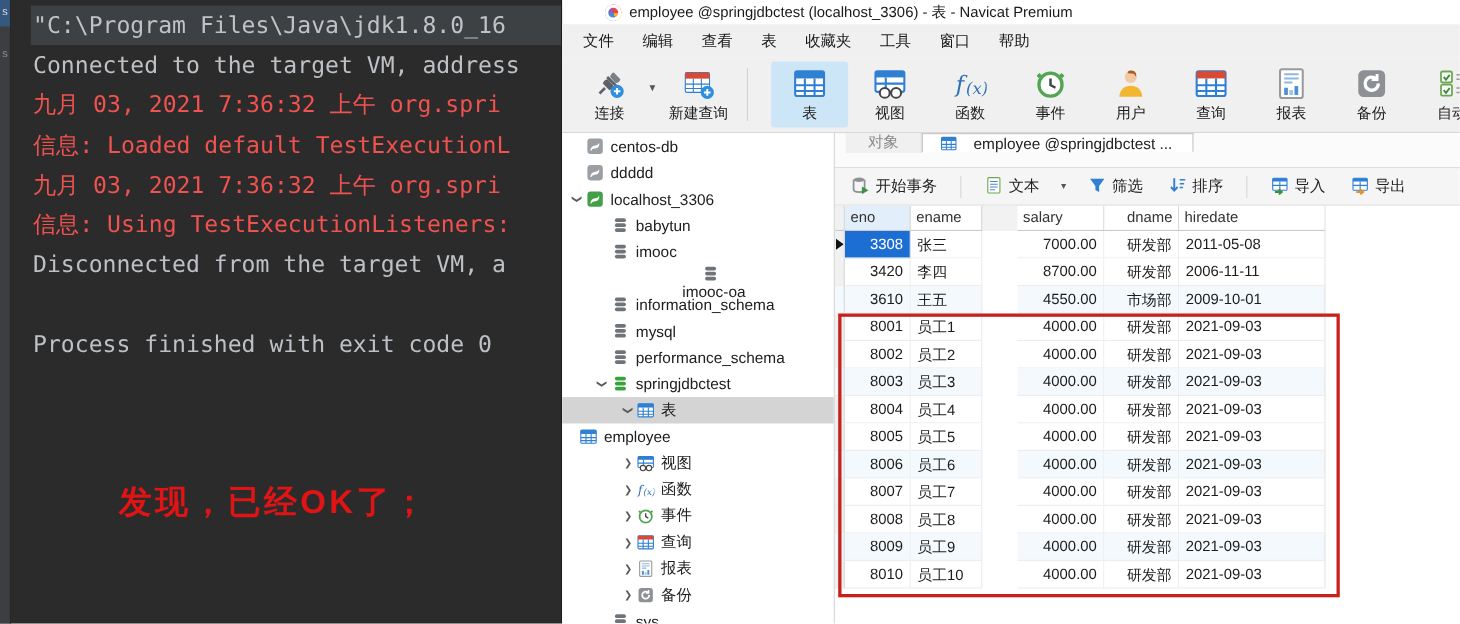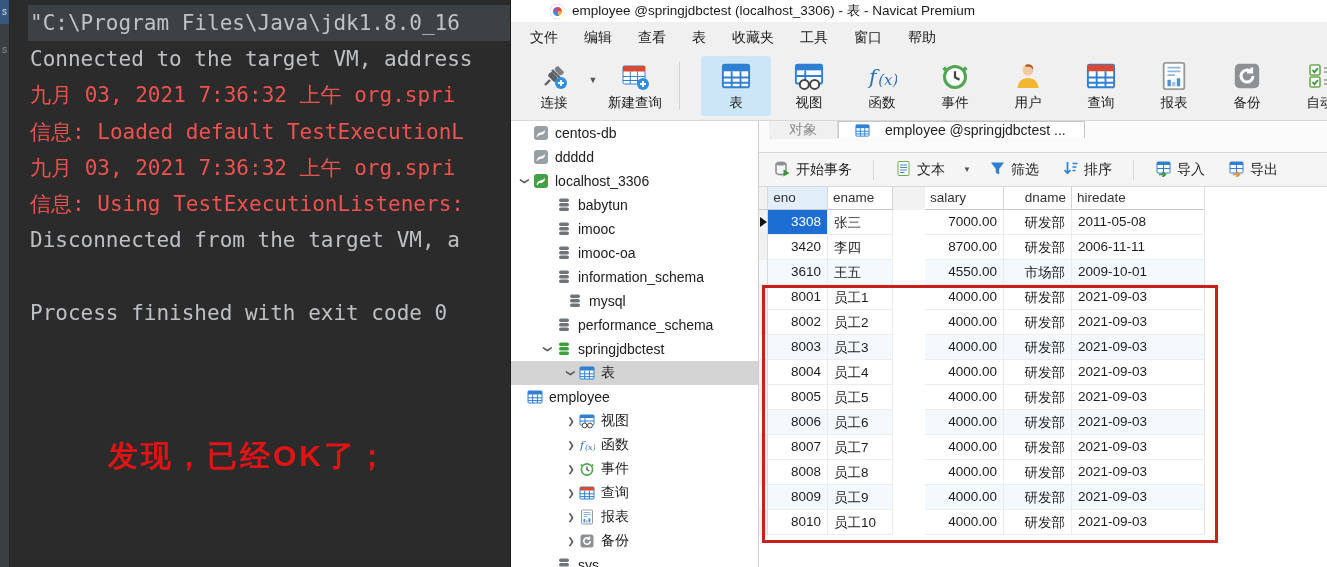--- a/index.html
+++ b/index.html
@@ -255,21 +255,21 @@
           <span class="chev"></span>
           <span class="tree-icon"><svg viewBox="0 0 16 16">
               <g fill="#6f7478">
                 <rect x="3" y="1.5" width="10" height="3.4" rx="1.7"></rect>
                 <rect x="3" y="6" width="10" height="3.4" rx="1.7"></rect>
                 <rect x="3" y="10.5" width="10" height="3.4" rx="1.7"></rect>
               </g>
             </svg></span>
           <span class="tree-label">imooc</span>
         </div>
-        <div class="tree-row" style="padding-left: 29px;">
+        <div class="tree-row" style="padding-left: 29px; flex-direction: column;">
           <span class="chev"></span>
           <span class="tree-icon"><svg viewBox="0 0 16 16">
               <g fill="#6f7478">
                 <rect x="3" y="1.5" width="10" height="3.4" rx="1.7"></rect>
                 <rect x="3" y="6" width="10" height="3.4" rx="1.7"></rect>
                 <rect x="3" y="10.5" width="10" height="3.4" rx="1.7"></rect>
               </g>
             </svg></span>
           <span class="tree-label">imooc-oa</span>
         </div>
@@ -277,21 +277,21 @@
           <span class="chev"></span>
           <span class="tree-icon"><svg viewBox="0 0 16 16">
               <g fill="#6f7478">
                 <rect x="3" y="1.5" width="10" height="3.4" rx="1.7"></rect>
                 <rect x="3" y="6" width="10" height="3.4" rx="1.7"></rect>
                 <rect x="3" y="10.5" width="10" height="3.4" rx="1.7"></rect>
               </g>
             </svg></span>
           <span class="tree-label">information_schema</span>
         </div>
-        <div class="tree-row" style="padding-left: 40px;">
+        <div class="tree-row" style="padding-left: 29px;">
           <span class="chev"></span>
           <span class="tree-icon"><svg viewBox="0 0 16 16">
               <g fill="#6f7478">
                 <rect x="3" y="1.5" width="10" height="3.4" rx="1.7"></rect>
                 <rect x="3" y="6" width="10" height="3.4" rx="1.7"></rect>
                 <rect x="3" y="10.5" width="10" height="3.4" rx="1.7"></rect>
               </g>
             </svg></span>
           <span class="tree-label">mysql</span>
         </div>

